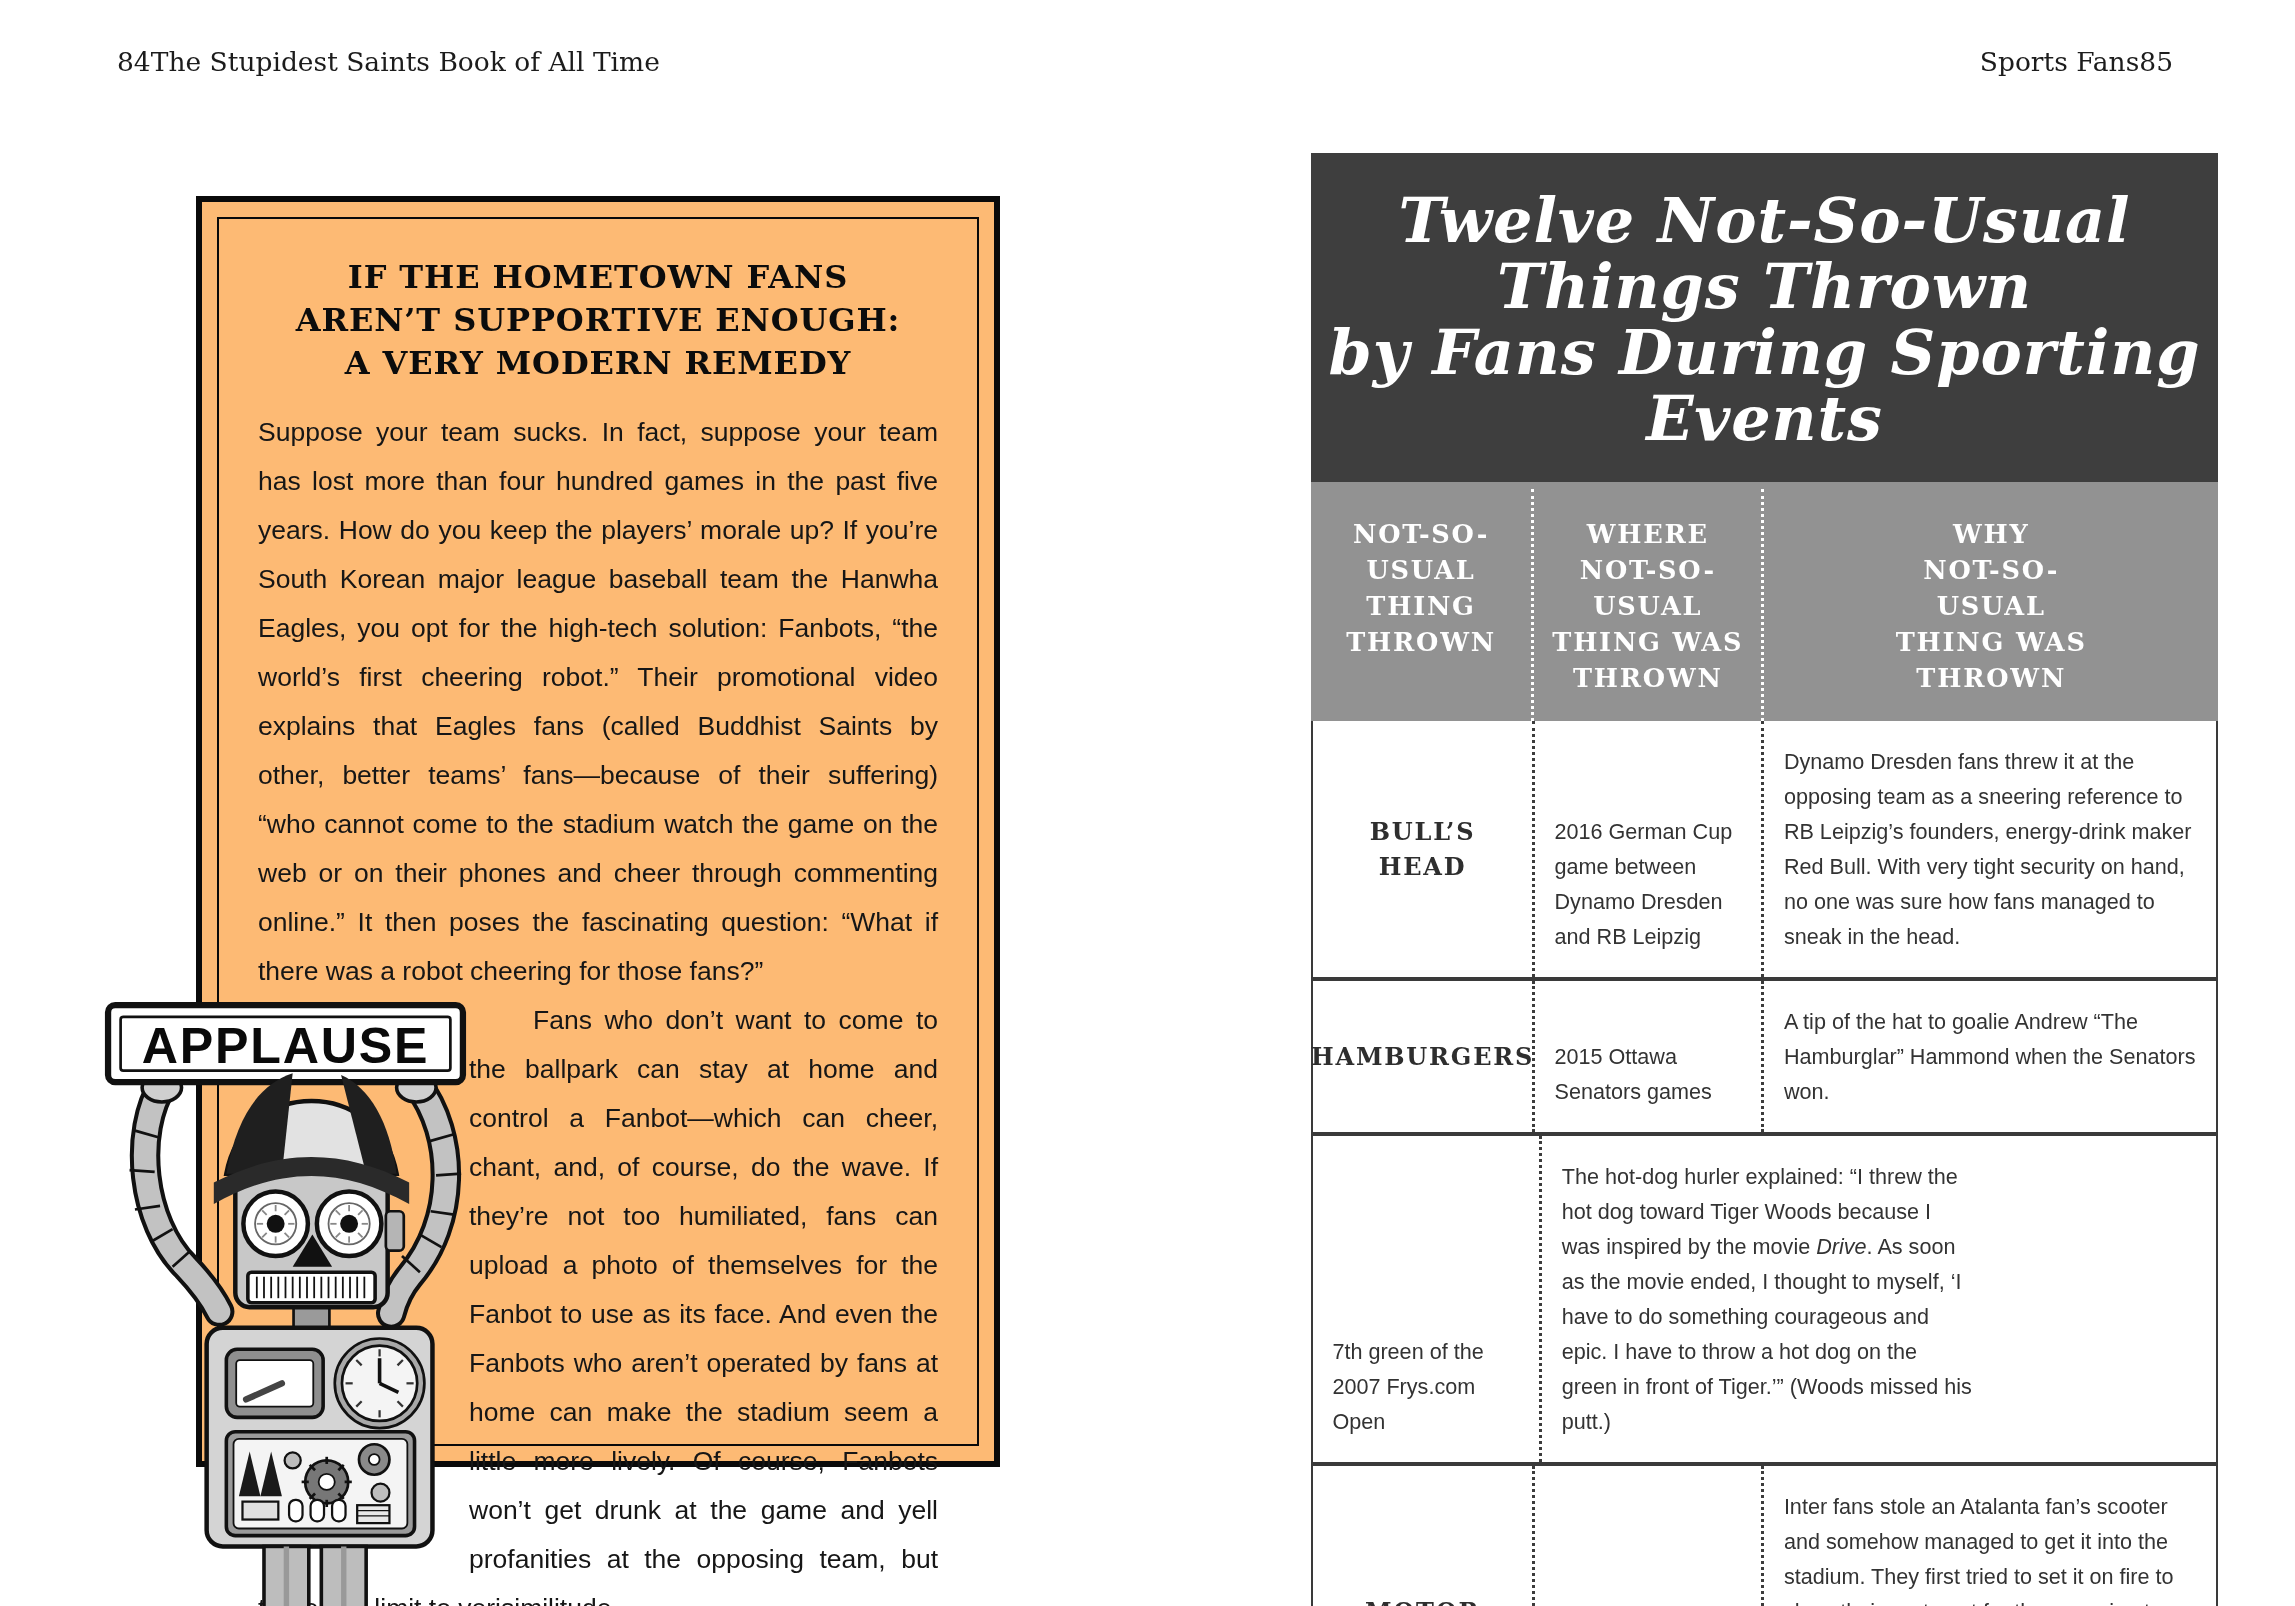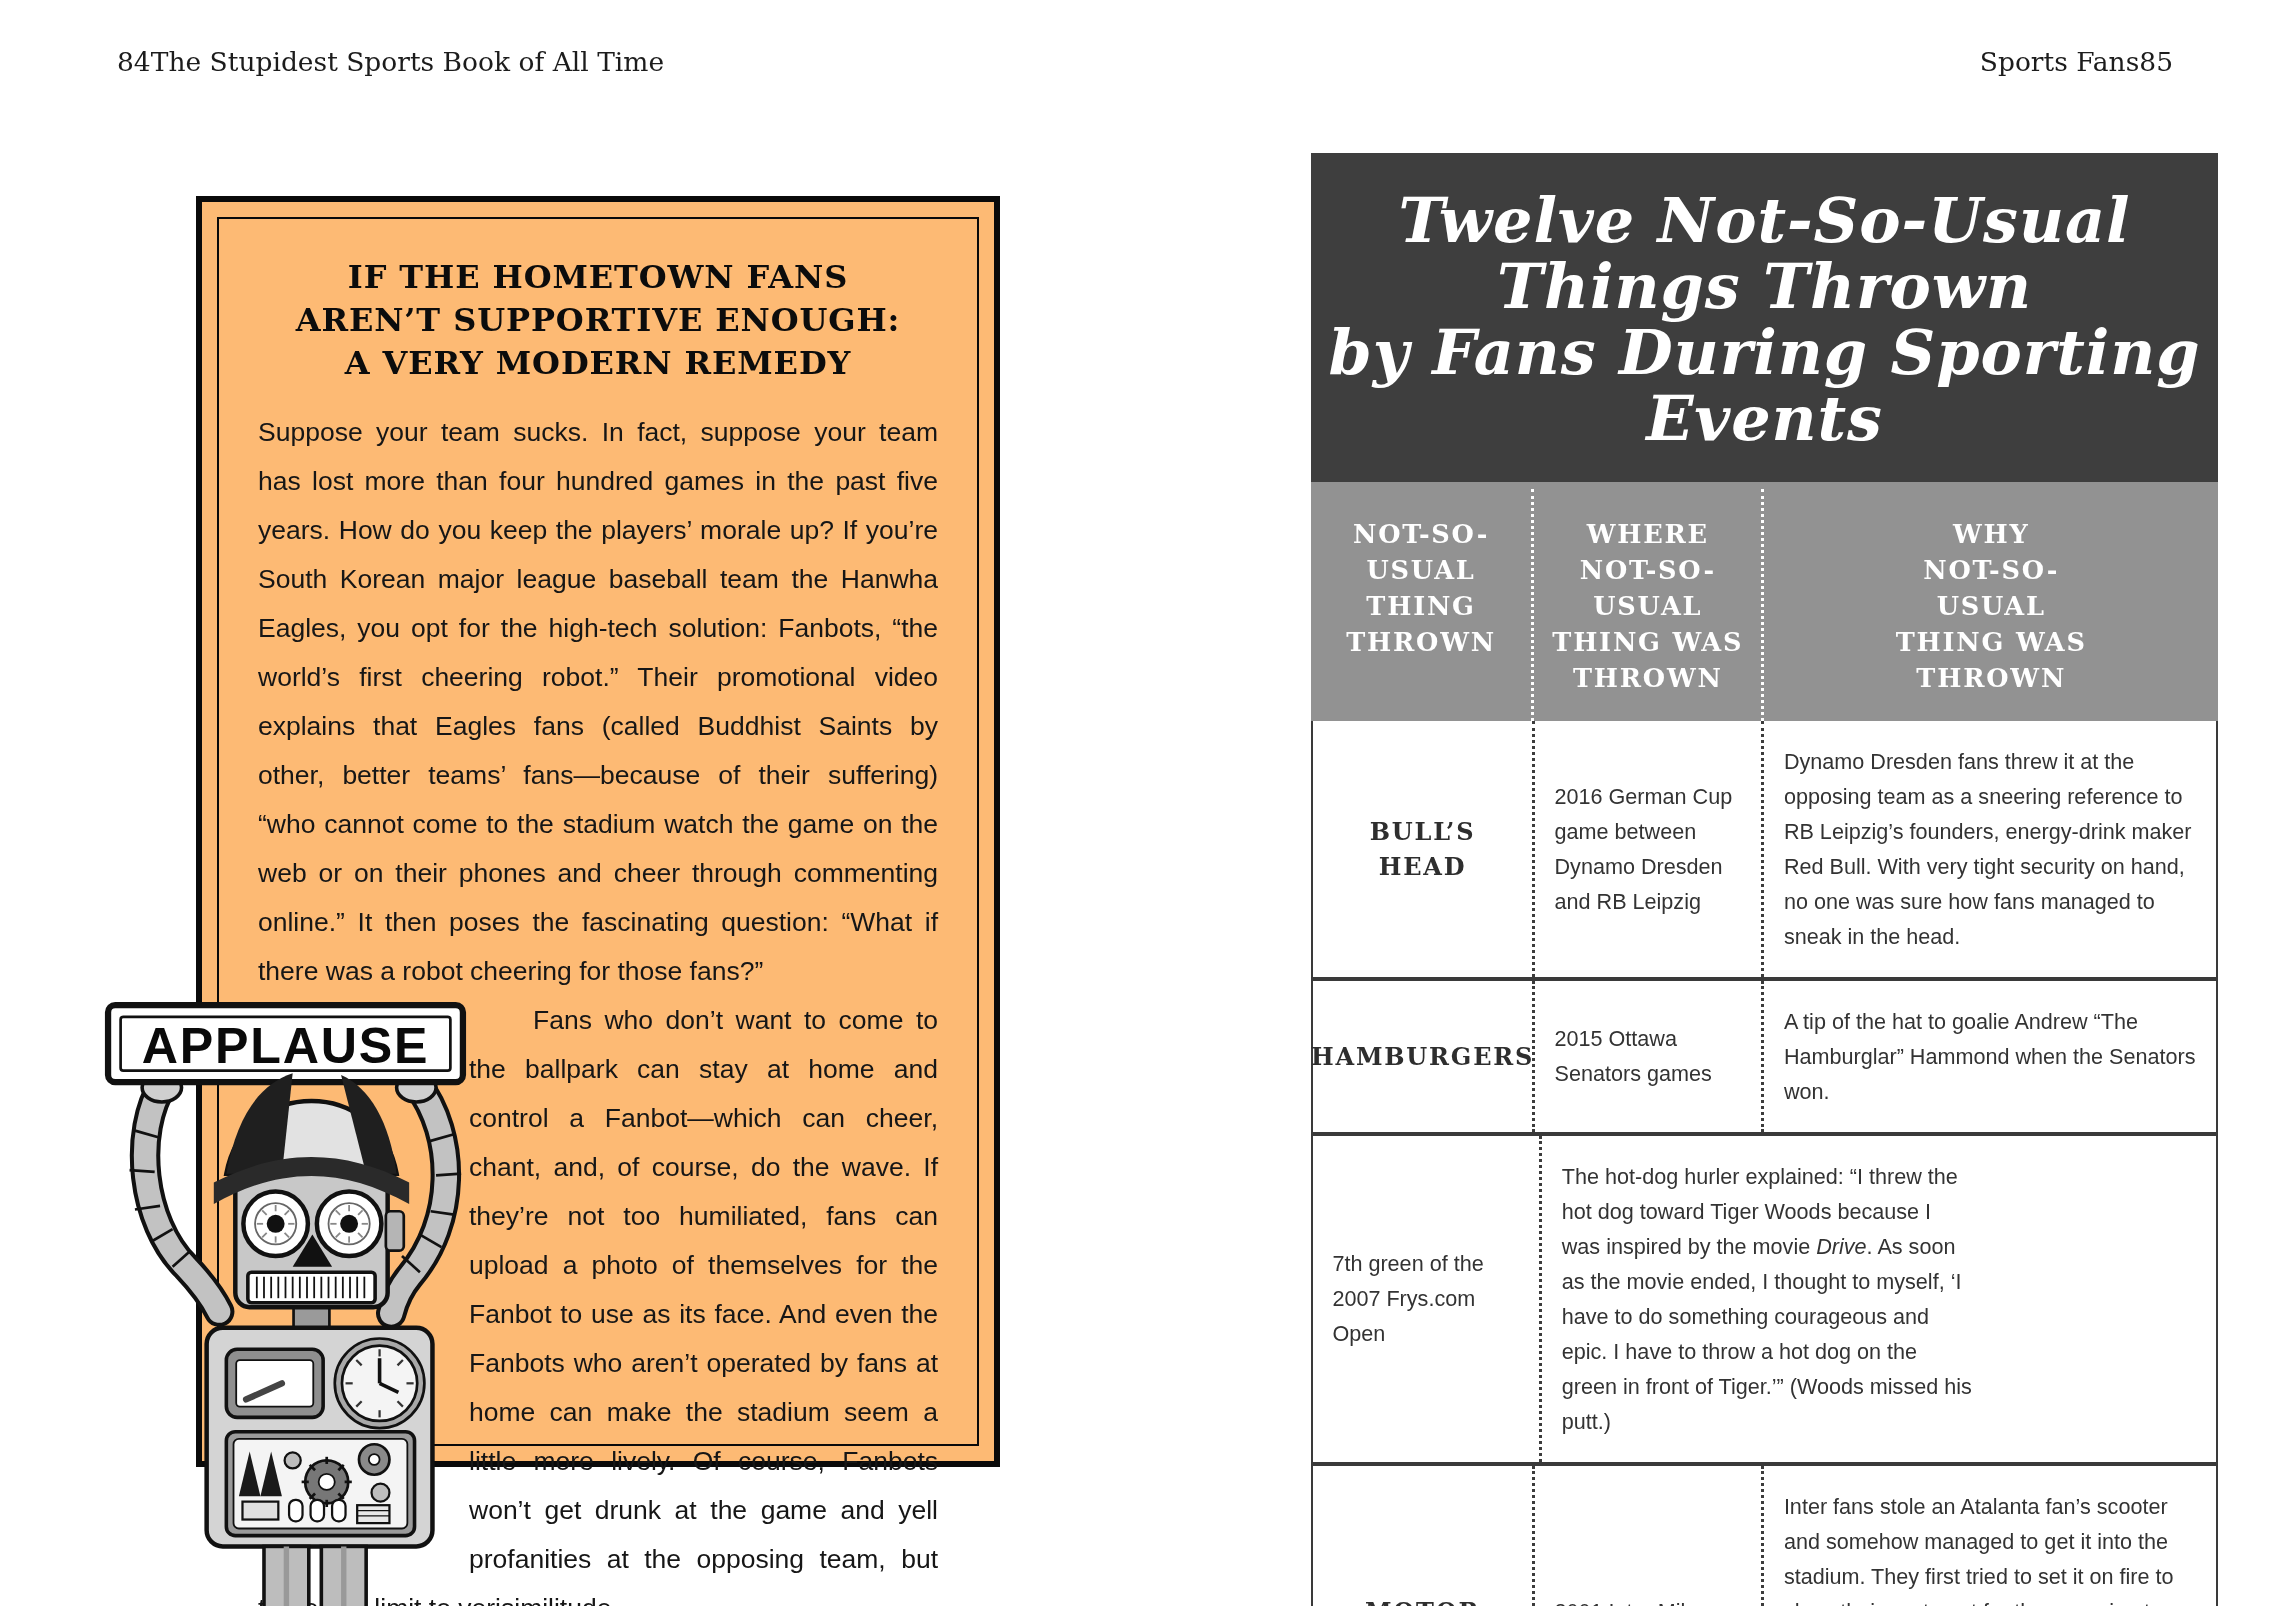--- a/index.html
+++ b/index.html
@@ -65,35 +65,35 @@
   .trow{display:flex;}
   .trow + .trow{border-top:4.4px solid #3a3a3a;}
   .tcell{box-sizing:border-box;}
   .tcell.c1{
     display:flex;align-items:center;justify-content:center;text-align:center;
     font-family:"DejaVu Serif",serif;font-weight:bold;font-size:24px;
     line-height:35px;letter-spacing:1.8px;color:#2e2e2e;padding:8.8px 12.4px;
     border-right:3.5px dotted #3c3c3c;
   }
   .tcell.c2{
-    border-right:3.5px dotted #3c3c3c;display:flex;align-items:center;
+    border-right:3.5px dotted #3c3c3c;display:flex;align-items:flex-end;
   }
   .tcell.c2 .inner,.tcell.c3 .inner{
     font-size:21.6px;line-height:35px;color:#333;padding:23px 19.4px;
   }
   .tcell.c3{display:flex;align-items:center;}
   .r1{min-height:196px;} .r2{min-height:119px;} .r3{min-height:241px;} .r4{min-height:263px;}
   .italic{font-style:italic;}
 </style>
 </head>
 <body>
 
 <div class="running-head left">
   <span>84</span>
-  <span>The Stupidest Sports Book of All Time</span>
+  <span>The Stupidest Saints Book of All Time</span>
 </div>
 
 <div class="running-head right">
   <span>Sports Fans</span>
   <span>85</span>
 </div>
 
 <div class="box-outer">
   <div class="box-inner">
     <div class="box-title">

